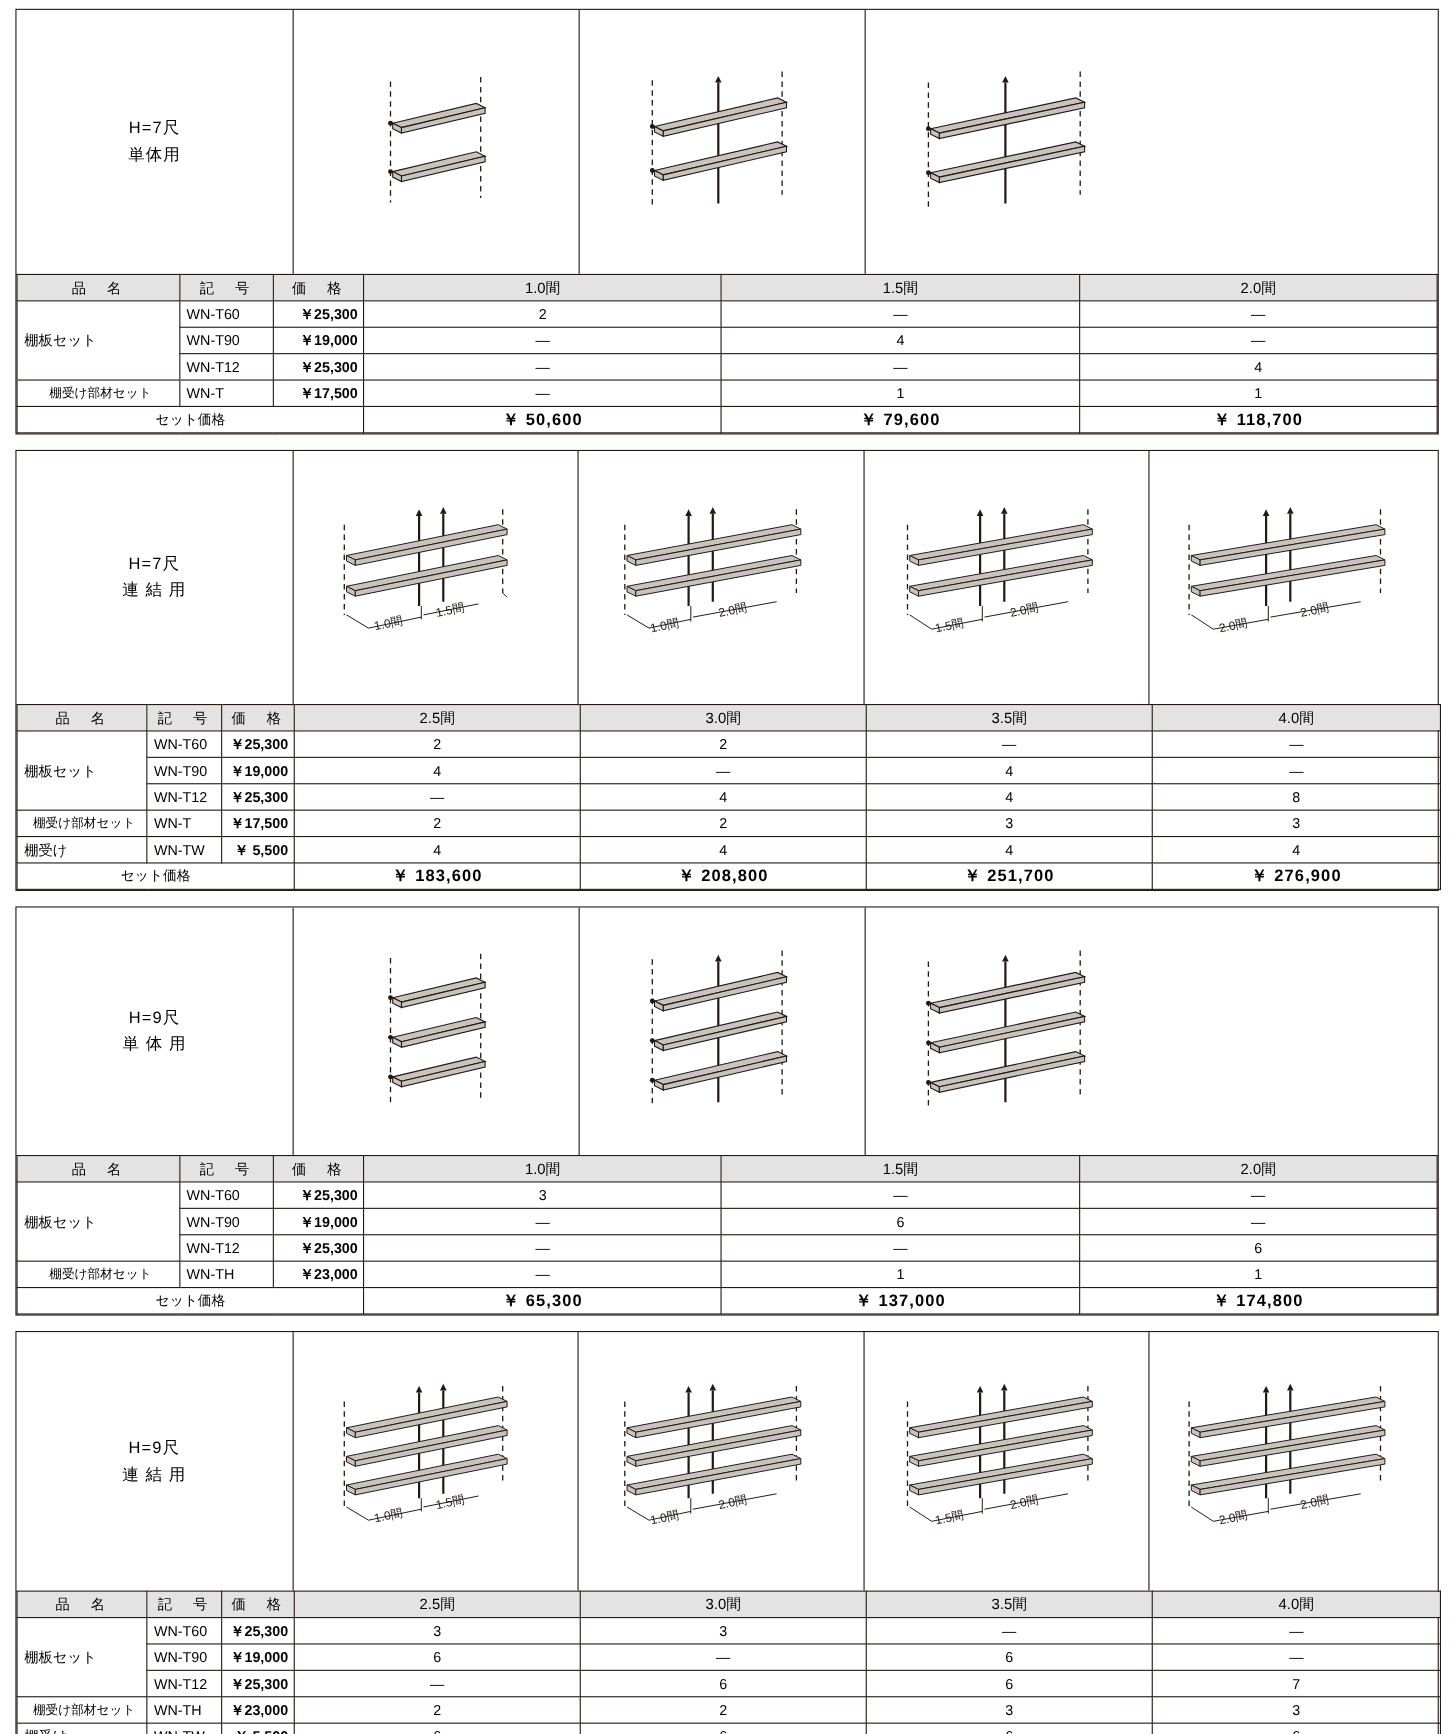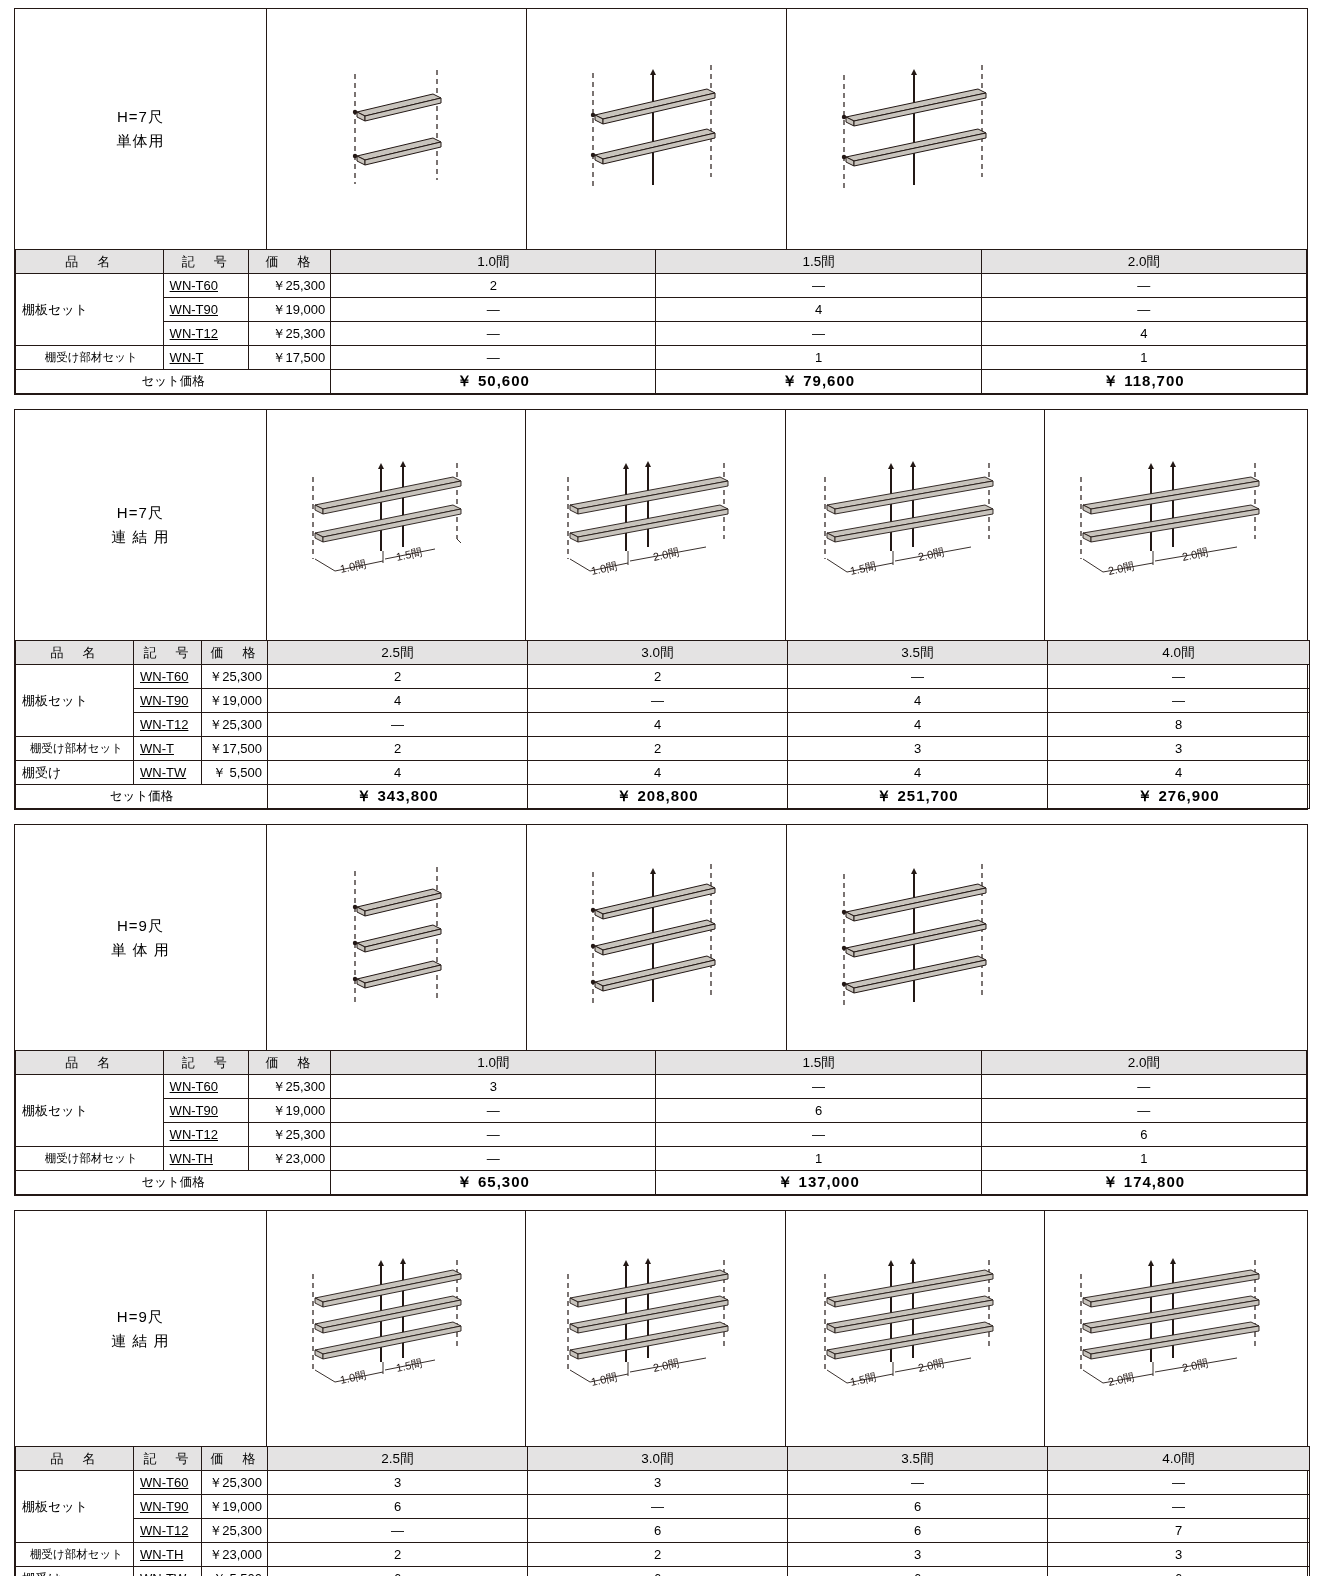--- a/index.html
+++ b/index.html
@@ -43,22 +43,22 @@
     height:21px;
     text-align:center;
     vertical-align:middle;
     white-space:nowrap;
     overflow:hidden;
   }
   table.spec td.hdr{background:#e4e3e3;font-size:13px;letter-spacing:3px;}
   table.spec td.hdr.sz{letter-spacing:0px;font-size:13.5px;}
   table.spec td.name{text-align:left;padding-left:6px;letter-spacing:0px;}
   table.spec td.name.center{text-align:center;letter-spacing:0;}
-  table.spec td.code{text-align:left;padding-left:6px;font-size:13px;text-decoration:underline;}
-  table.spec td.price{text-align:right;padding-right:5px;font-size:13px;}
+  table.spec td.code{text-align:left;padding-left:6px;font-size:13px;}
+  table.spec td.price{text-align:right;padding-right:5px;font-size:13px;font-weight:bold;}
   table.spec td.setlabel{font-size:12.5px;letter-spacing:0px;}
   table.spec td.total{font-size:15px;font-weight:bold;letter-spacing:1px;}
   table.spec td.nobottom{border-bottom:none;}
 
   svg{display:block;}
 </style>
 </head>
 <body>
 
 <div class="page">
@@ -349,21 +349,21 @@
         <td class="name">棚受け</td>
         <td class="code">WN-TW</td>
         <td class="price">￥  5,500</td>
         <td>4</td>
         <td>4</td>
         <td>4</td>
         <td>4</td>
       </tr>
       <tr>
         <td class="setlabel" colspan="3">セット価格</td>
-        <td class="total">￥ 343,800</td>
+        <td class="total">￥ 183,600</td>
         <td class="total">￥ 208,800</td>
         <td class="total">￥ 251,700</td>
         <td class="total">￥ 276,900</td>
       </tr>
       </tbody>
     </table>
   </div>
 
   <div class="block">
     <div class="diagrow" style="height:225px;">

